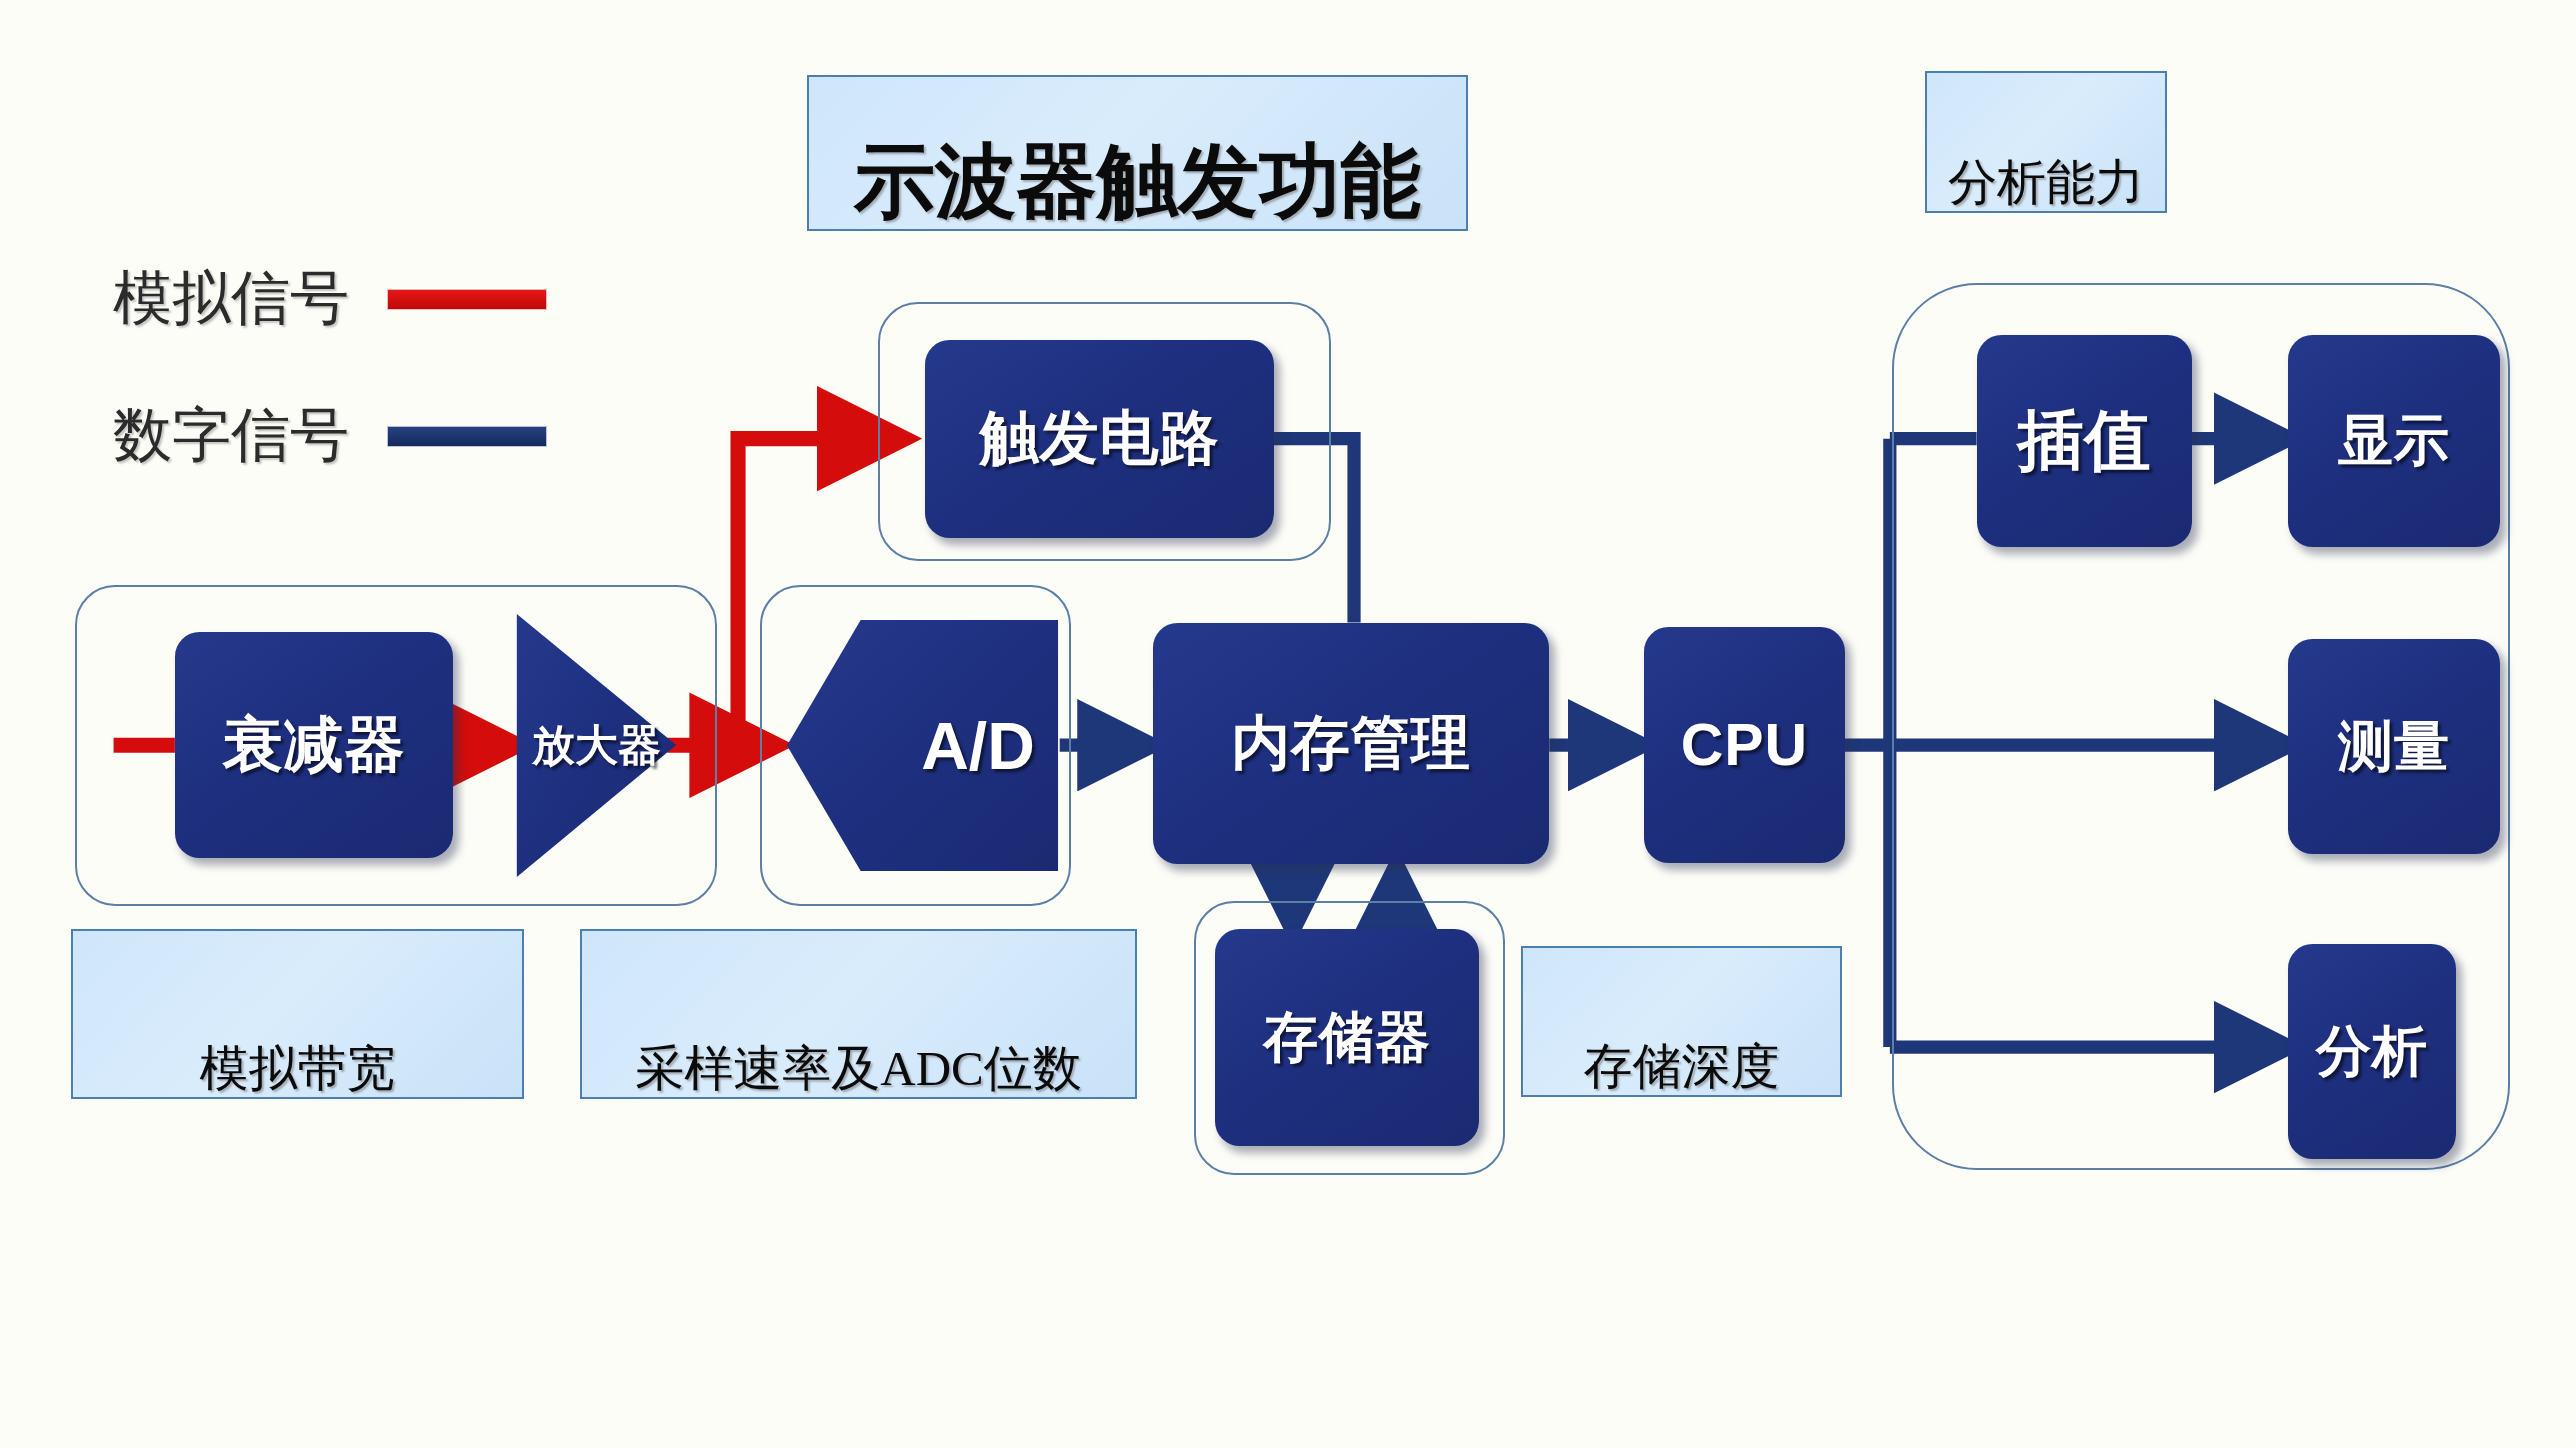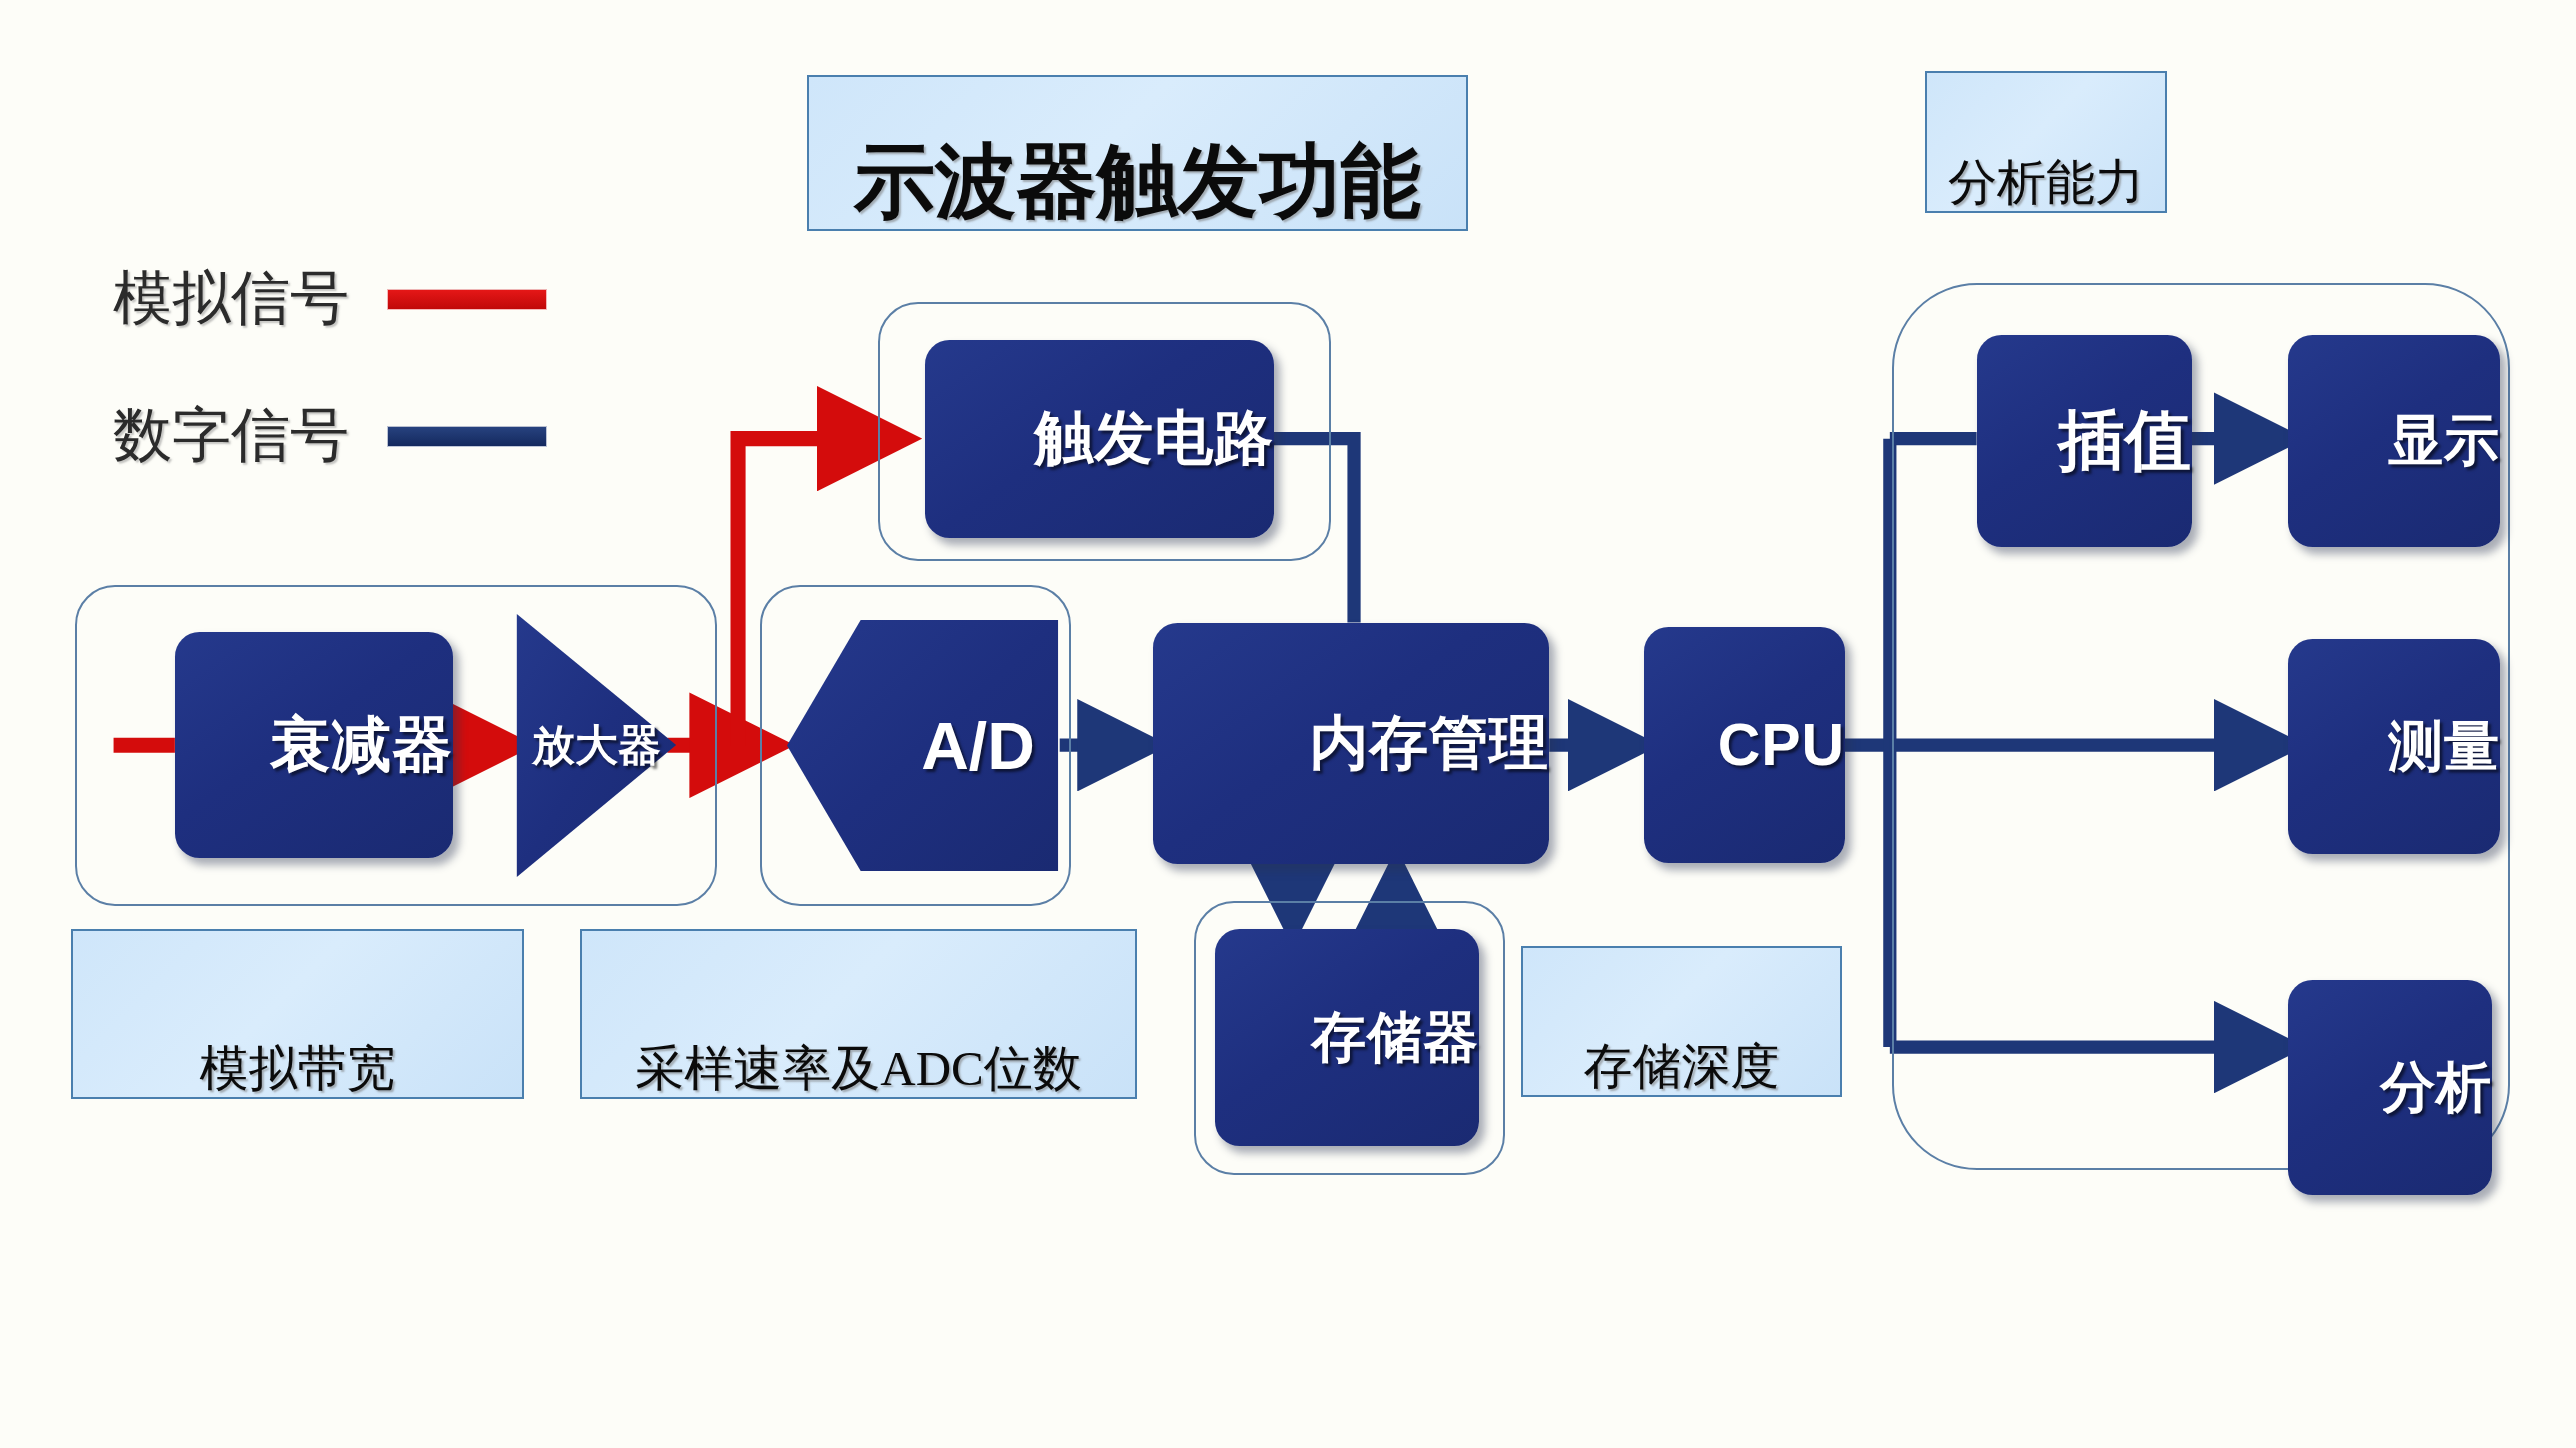--- a/index.html
+++ b/index.html
@@ -26,21 +26,21 @@
     line-height:1.15;
     font-family:"Liberation Serif","DejaVu Serif",serif;
     text-shadow:1.9px 1.9px 1.9px rgba(120,120,120,.55);
   }
 
   
   .nblock{
     position:absolute;
     background:linear-gradient(145deg,#25398c 0%,#1e2f7f 45%,#1a2a72 100%);
     border-radius:24.5px;
-    display:flex;align-items:center;justify-content:flex-end;
+    display:flex;align-items:center;justify-content:center;
     color:#ffffff;
     font-weight:700;
     letter-spacing:0.9px;
     box-shadow:5.7px 6.6px 8.5px rgba(40,50,80,.40);
     box-sizing:border-box;
     text-shadow:2.8px 2.8px 2.8px rgba(0,0,0,.55);
   }
 
   
   .group{
@@ -185,21 +185,21 @@
   </div>
 
   <div class="nblock" style="left:2288px;top:335px;width:212px;height:212px;font-size:55px;">
     <span>显示</span>
   </div>
 
   <div class="nblock" style="left:2288px;top:639px;width:212px;height:215px;font-size:55px;">
     <span>测量</span>
   </div>
 
-  <div class="nblock" style="left:2288px;top:944px;width:204px;height:215px;font-size:55px;margin-top:36px;">
+  <div class="nblock" style="left:2288px;top:944px;width:168px;height:215px;font-size:55px;">
     <span>分析</span>
   </div>
 
   <div class="capbox" style="left:71px;top:929px;width:453px;height:170px;font-size:49px;">
     <span>模拟带宽</span>
   </div>
 
   <div class="capbox" style="left:580px;top:929px;width:557px;height:170px;font-size:49px;padding:0 9px;">
     <span>采样速率及ADC位数</span>
   </div>

